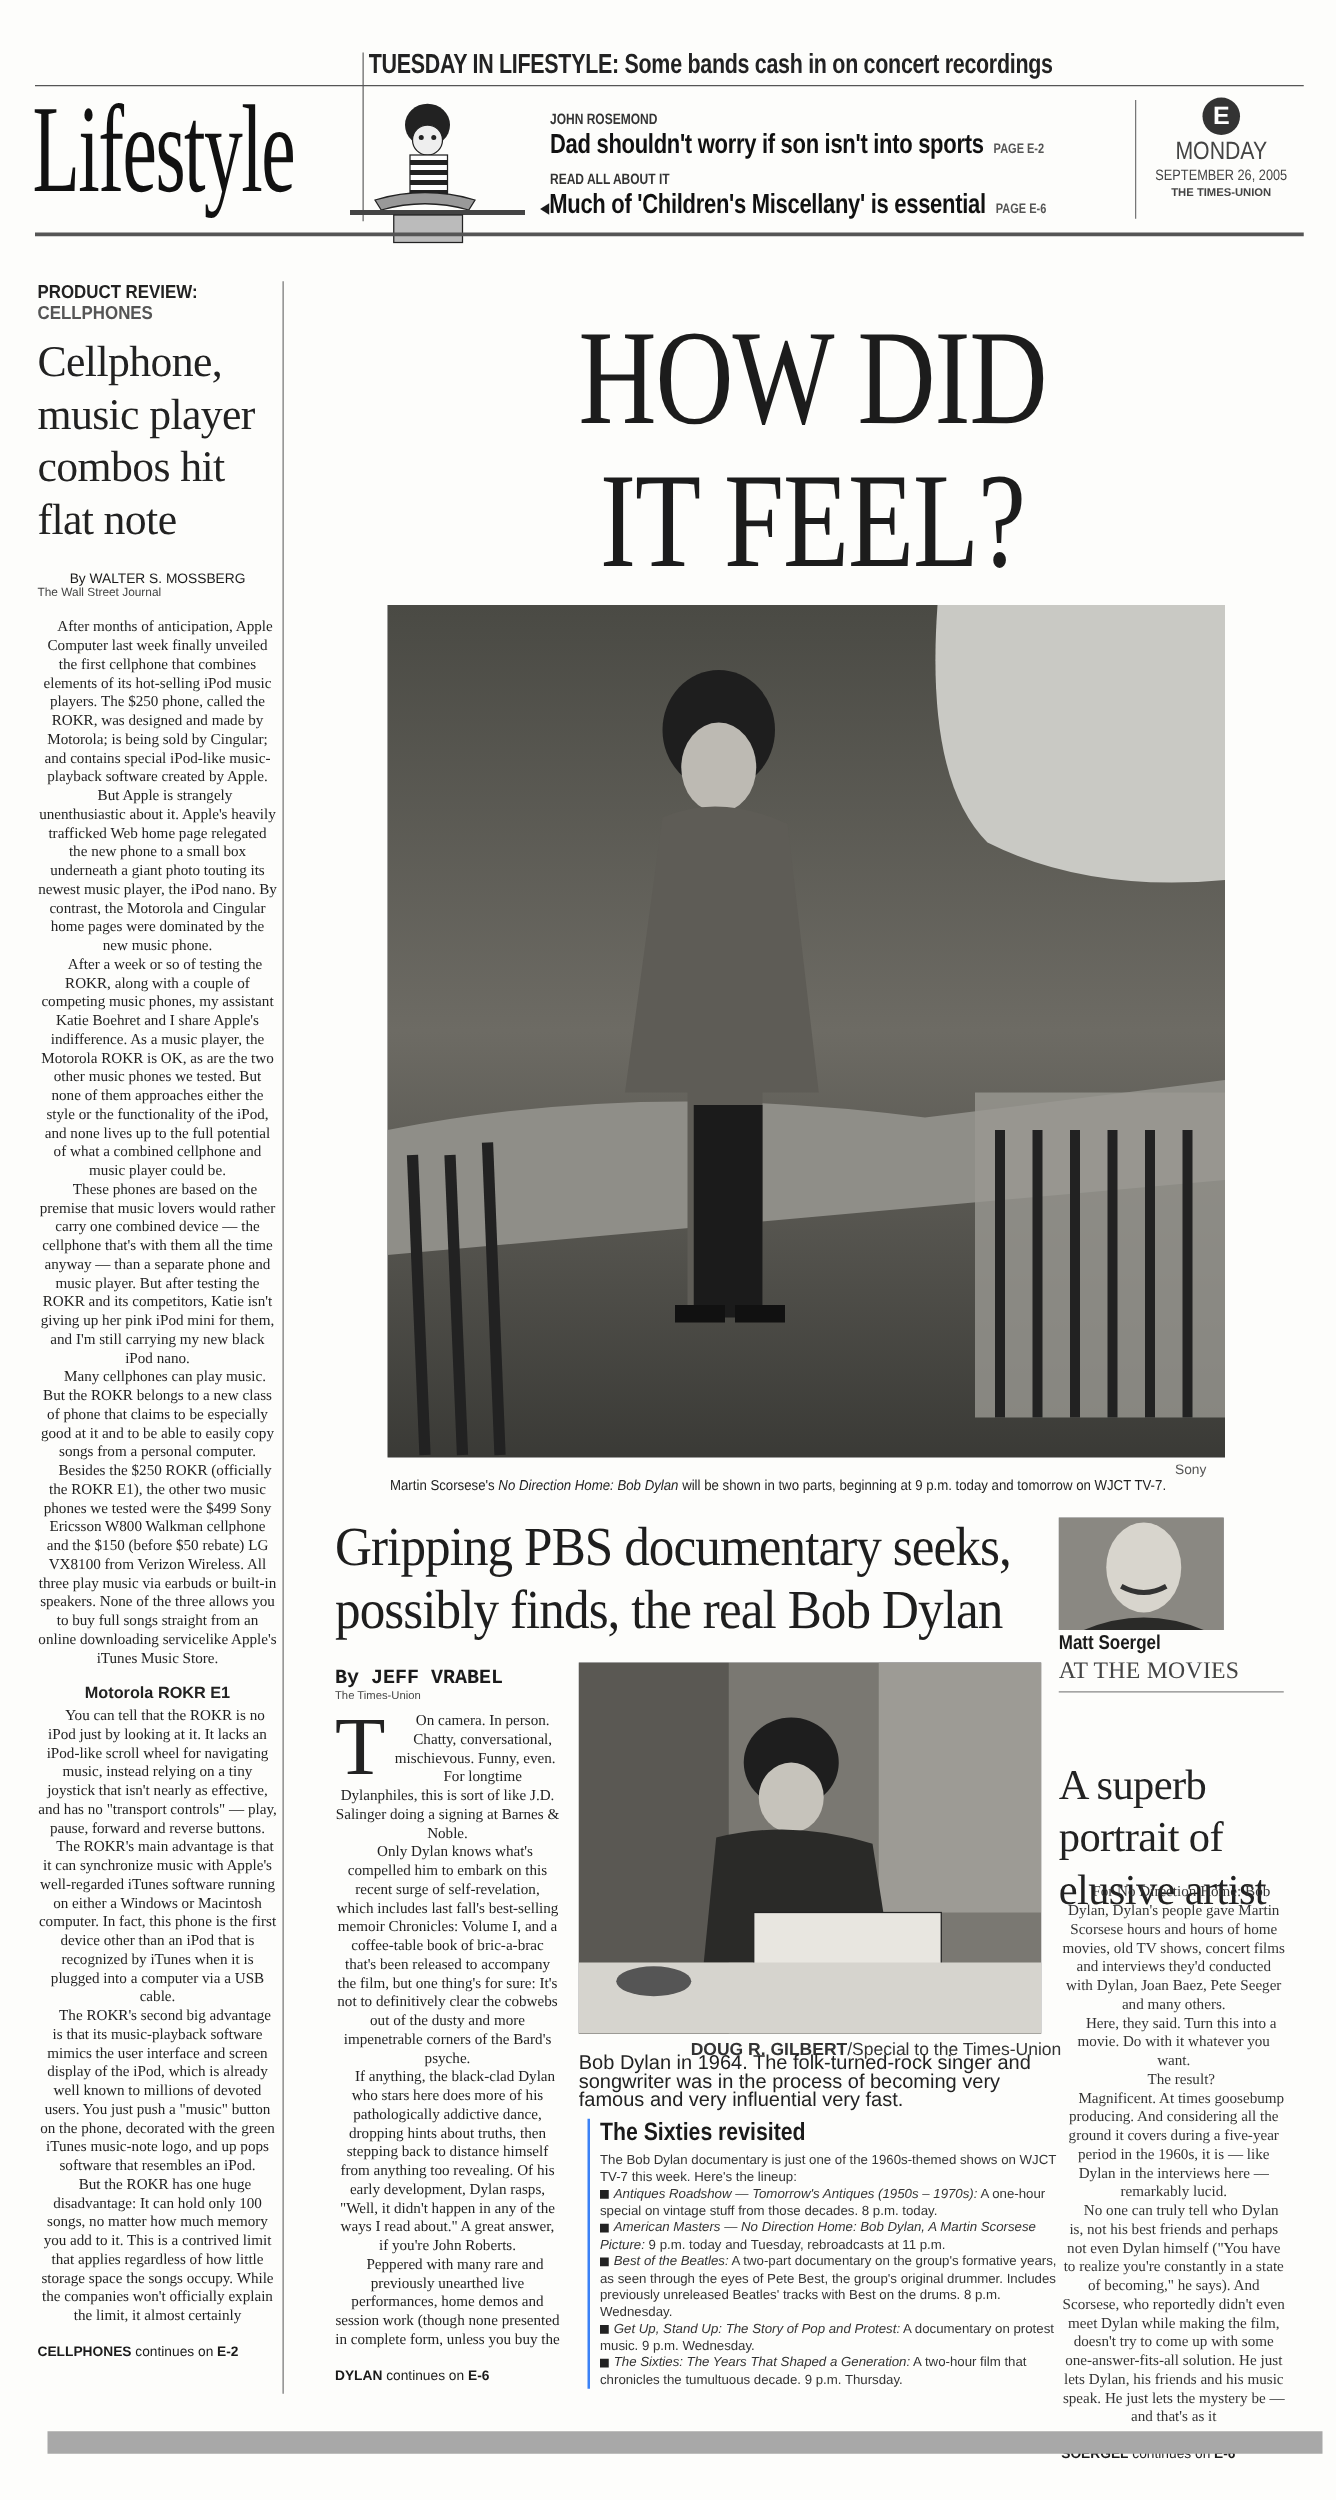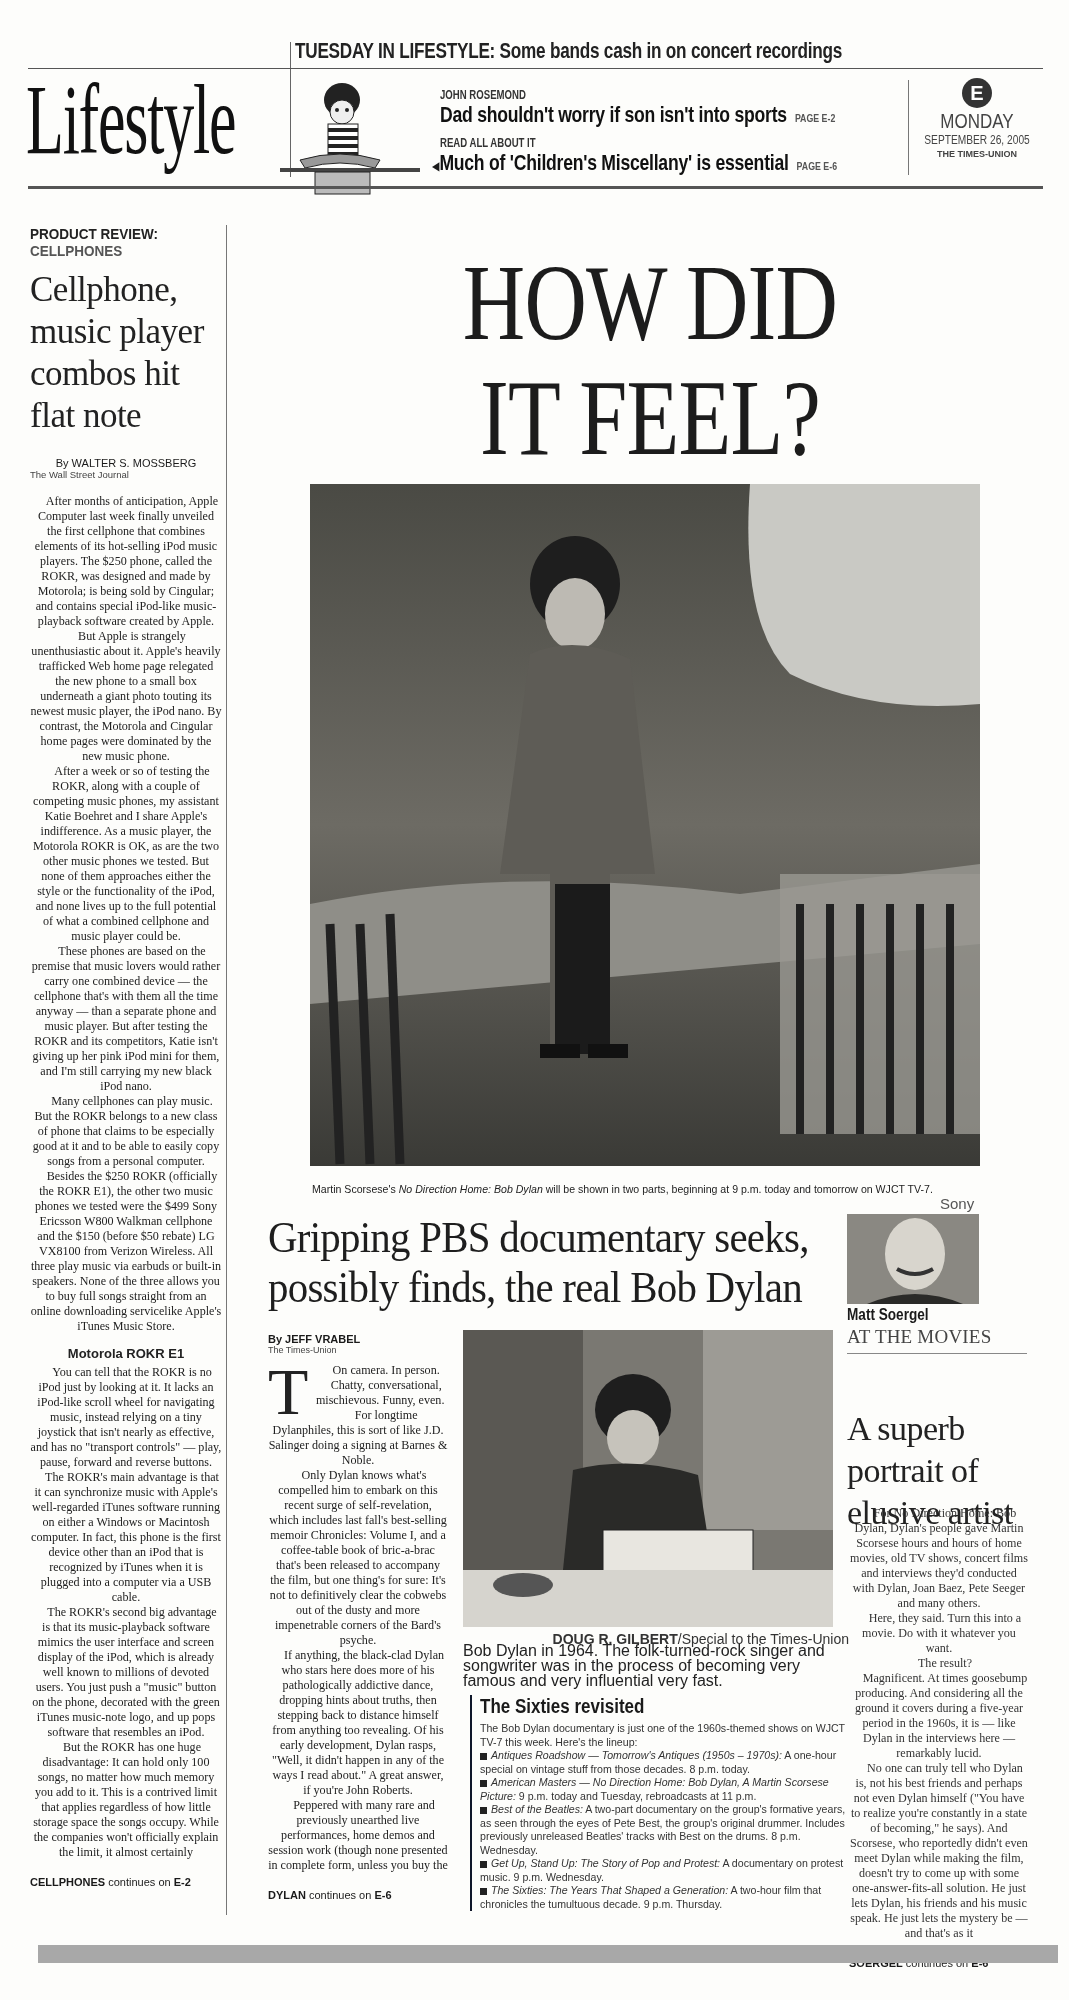--- a/index.html
+++ b/index.html
@@ -39,31 +39,31 @@
   .body-text p { margin:0; text-indent:12px; }
   .subhead { font-size:13px; font-weight:bold; margin:12px 0 4px; }
   .jump { font-size:11px; margin-top:16px; }
   .jump b { font-weight:bold; }
 
   
   .big-head { left:300px; top:245px; width:700px; text-align:center; font-size:108px; line-height:115px; transform:scaleX(0.8); transform-origin:center top; color:#1c1c1c; letter-spacing:-1px; }
 
   
   .photo-main { left:310px; top:484px; width:670px; height:682px; background:#555; overflow:hidden; }
-  .credit-main { left:940px; top:1170px; font-size:15px; color:#555;margin-top:25px; }
+  .credit-main { left:940px; top:1170px; font-size:11px; color:#555; }
   .caption-main { left:312px; top:1183px; font-size:11.5px; color:#222; white-space:nowrap; transform:scaleX(0.92); transform-origin:left; }
 
   
   .hl-dylan { left:268px; top:1213px; width:560px; font-size:44px; line-height:50px; color:#1e1e1e; letter-spacing:-0.8px; transform:scaleX(0.93); transform-origin:left top; white-space:nowrap; }
   .dylan-col { left:268px; top:1333px; width:180px; }
   .dropcap { float:left; font-size:66px; line-height:54px; margin:2px 4px -2px 0; }
   .photo-inset { left:463px; top:1330px; width:370px; height:297px; background:#666; overflow:hidden; }
   .credit-inset { left:479px; top:1631px; width:370px; text-align:right; font-size:14px; color:#333; }
   .caption-inset { left:463px; top:1643px; width:370px; font-size:16px; line-height:15px; color:#222; }
-  .sixties { left:470px; top:1695px; width:368px; border-left:2px solid #0f172a; padding-left:8px; }
+  .sixties { left:470px; top:1695px; width:368px; border-left:2px solid #3b82f6; padding-left:8px; }
   .sixties h3 { margin:0 0 4px; font-size:20px; transform:scaleX(0.85); transform-origin:left; white-space:nowrap; }
   .sixties .txt { font-size:10.6px; line-height:13.5px; color:#333; }
   .sq { display:inline-block; width:7px; height:7px; background:#222; margin-right:4px; vertical-align:middle; }
 
   
   .mug { left:847px; top:1214px; width:132px; height:90px; background:#777; overflow:hidden; }
   .soergel-name { left:847px; top:1306px; font-size:16px; font-weight:bold; transform:scaleX(0.85); transform-origin:left; white-space:nowrap; }
   .soergel-tag { left:847px; top:1326px; font-size:19px; color:#444; letter-spacing:0.2px; }
   .soergel-rule { left:847px; top:1353px; width:180px; height:1px; background:#888; }
   .hl-soergel { left:847px; top:1364px; width:210px; font-size:34px; line-height:42px; color:#222; letter-spacing:-0.5px;margin-top:44px; }
@@ -178,21 +178,21 @@
   </svg>
 </div>
 <div class="abs credit-main sans">Sony</div>
 <div class="abs caption-main sans"><span>Martin Scorsese's </span><i>No Direction Home: Bob Dylan</i><span> will be shown in two parts, beginning at 9 p.m. today and tomorrow on WJCT TV-7.</span></div>
 
 <div class="abs hl-dylan">
   <div style="white-space:normal; width:600px;">Gripping PBS documentary seeks, possibly finds, the real Bob Dylan</div>
 </div>
 
 <div class="abs dylan-col">
-  <div class="sans" style="font-size:11px; font-weight:bold;">By JEFF VRABEL</div>
+  <div class="sans" style="font-size:16px; font-weight:bold;font-family:Liberation Mono, monospace;">By JEFF VRABEL</div>
   <div class="sans" style="font-size:9px; color:#444; margin-bottom:8px;">The Times-Union</div>
   <div class="body-text">
     <p style="text-indent:0"><span class="dropcap">T</span></p>
     <p>On camera. In person.</p>
     <p>Chatty, conversational, mischievous. Funny, even.</p>
     <p>For longtime Dylanphiles, this is sort of like J.D. Salinger doing a signing at Barnes &amp; Noble.</p>
     <p>Only Dylan knows what's compelled him to embark on this recent surge of self-revelation, which includes last fall's best-selling memoir Chronicles: Volume I, and a coffee-table book of bric-a-brac that's been released to accompany the film, but one thing's for sure: It's not to definitively clear the cobwebs out of the dusty and more impenetrable corners of the Bard's psyche.</p>
     <p>If anything, the black-clad Dylan who stars here does more of his pathologically addictive dance, dropping hints about truths, then stepping back to distance himself from anything too revealing. Of his early development, Dylan rasps, "Well, it didn't happen in any of the ways I read about." A great answer, if you're John Roberts.</p>
     <p>Peppered with many rare and previously unearthed live performances, home demos and session work (though none presented in complete form, unless you buy the</p>
   </div>

